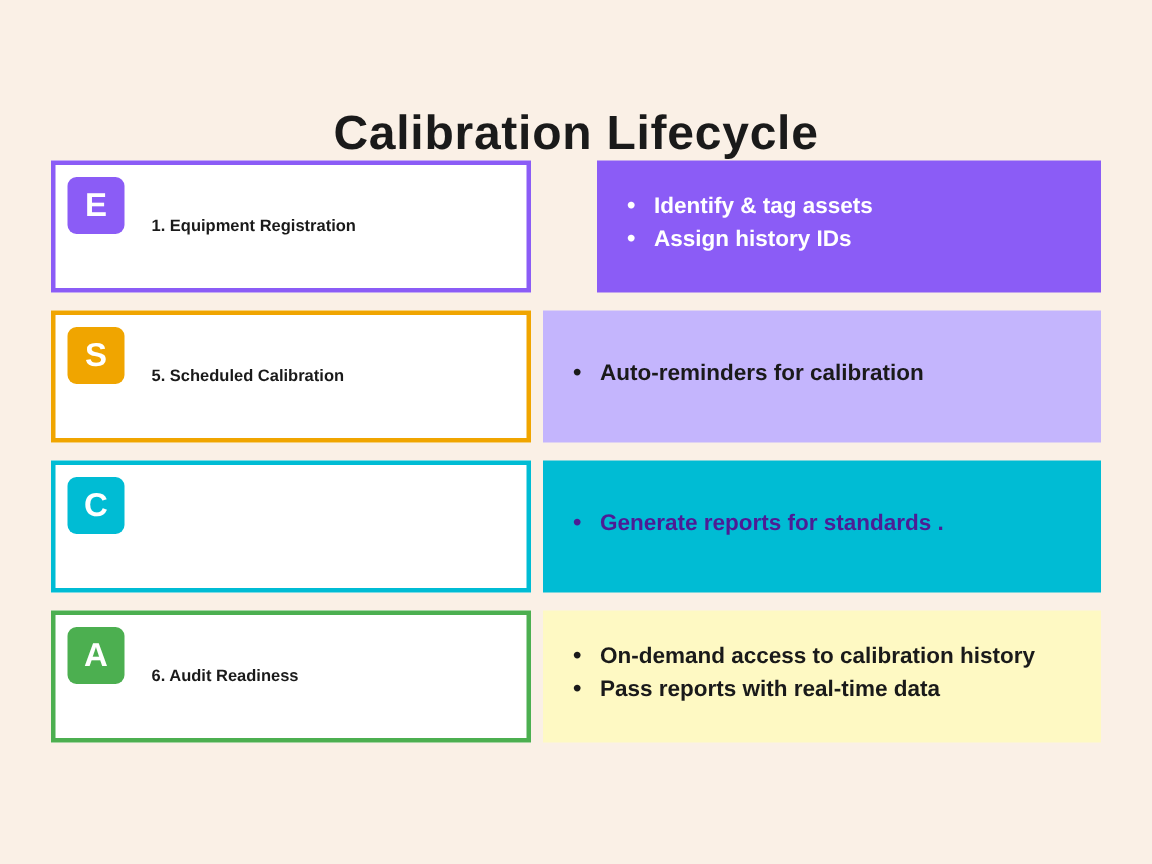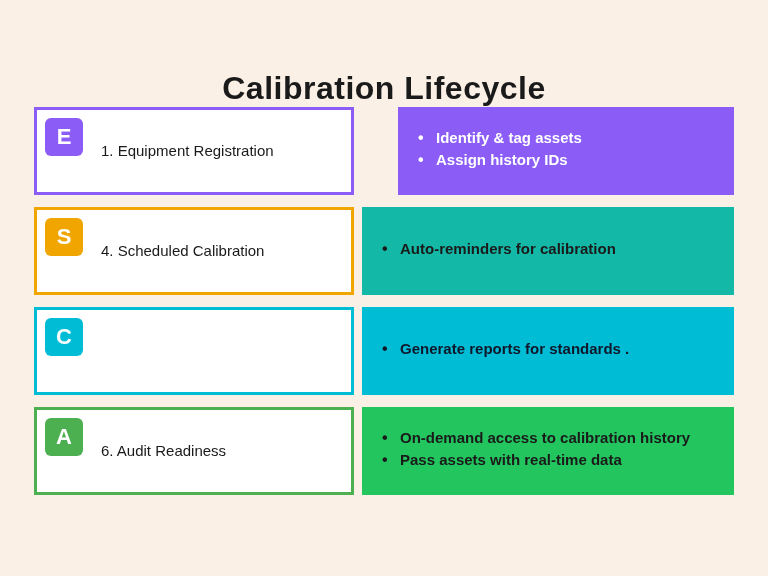--- a/index.html
+++ b/index.html
@@ -65,22 +65,22 @@
     }
 
     .label-box {
       flex: 1;
       display: flex;
       align-items: center;
       padding: 0 10px;
     }
 
     .label-text {
-      font-size: 15px;
-      font-weight: 400;
+      font-size: 11px;
+      font-weight: 700;
       color: #1a1a1a;
     }
 
     .right-box {
       flex: 1;
       display: flex;
       align-items: center;
       padding: 0 20px;
       margin-left: 8px;
     }
@@ -124,51 +124,51 @@
 
     
     .row-2 .left-box {
       border-color: #f0a500;
       background-color: #ffffff;
     }
     .row-2 .icon-letter {
       background-color: #f0a500;
     }
     .row-2 .right-box {
-      background-color: #14b8a6;
+      background-color: #c4b5fd;
     }
     .row-2 .right-box ul li {
       color: #1a1a1a;
     }
 
     
     .row-3 .left-box {
       border-color: #00bcd4;
       background-color: #ffffff;
     }
     .row-3 .icon-letter {
       background-color: #00bcd4;
     }
     .row-3 .right-box {
       background-color: #00bcd4;
     }
     .row-3 .right-box ul li {
-      color: #0f172a;
+      color: #4c1d95;
     }
 
     
     .row-4 .left-box {
       border-color: #4caf50;
       background-color: #ffffff;
     }
     .row-4 .icon-letter {
       background-color: #4caf50;
     }
     .row-4 .right-box {
-      background-color: #22c55e;
+      background-color: #fef9c3;
     }
     .row-4 .right-box ul li {
       color: #1a1a1a;
     }
   </style>
 </head>
 <body>
 
 <div class="container">
   <h1 class="title">Calibration Lifecycle</h1>
@@ -189,21 +189,21 @@
           <li>Assign history IDs</li>
         </ul>
       </div>
     </div>
       <div class="row row-2">
       <div class="left-box">
         <div class="icon-box">
           <div class="icon-letter">S</div>
         </div>
         <div class="label-box">
-          <span class="label-text">4. Scheduled Calibration</span>
+          <span class="label-text">5. Scheduled Calibration</span>
         </div>
       </div>
       <div class="right-box">
         <ul>
           <li>Auto-reminders for calibration</li>
         </ul>
       </div>
     </div>
       <div class="row row-3">
       <div class="left-box">
@@ -222,18 +222,18 @@
         <div class="icon-box">
           <div class="icon-letter">A</div>
         </div>
         <div class="label-box">
           <span class="label-text">6. Audit Readiness</span>
         </div>
       </div>
       <div class="right-box">
         <ul>
           <li>On-demand access to calibration history</li>
-          <li>Pass assets with real-time data</li>
+          <li>Pass reports with real-time data</li>
         </ul>
       </div>
     </div>
     </div>
 </div>
 
 </body></html>

